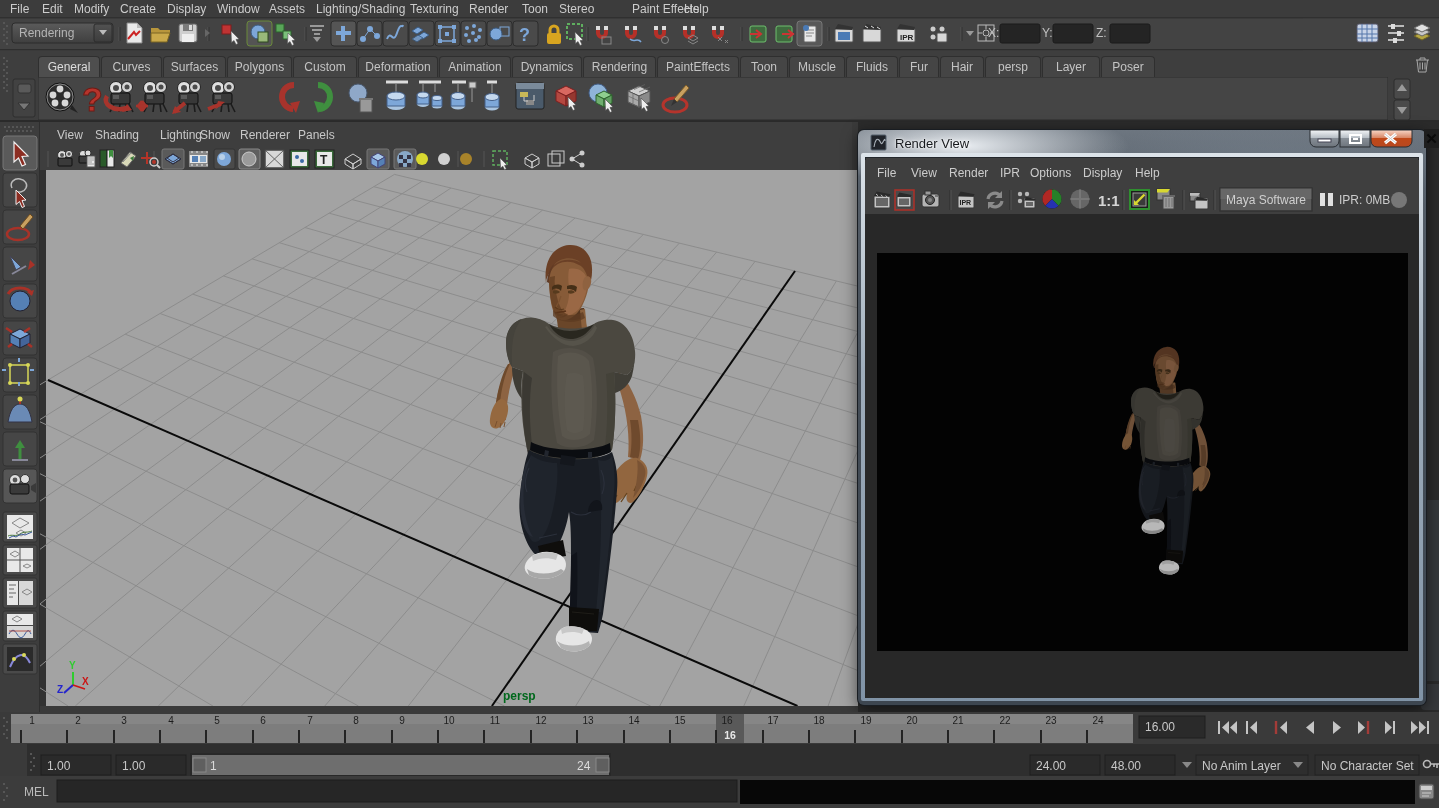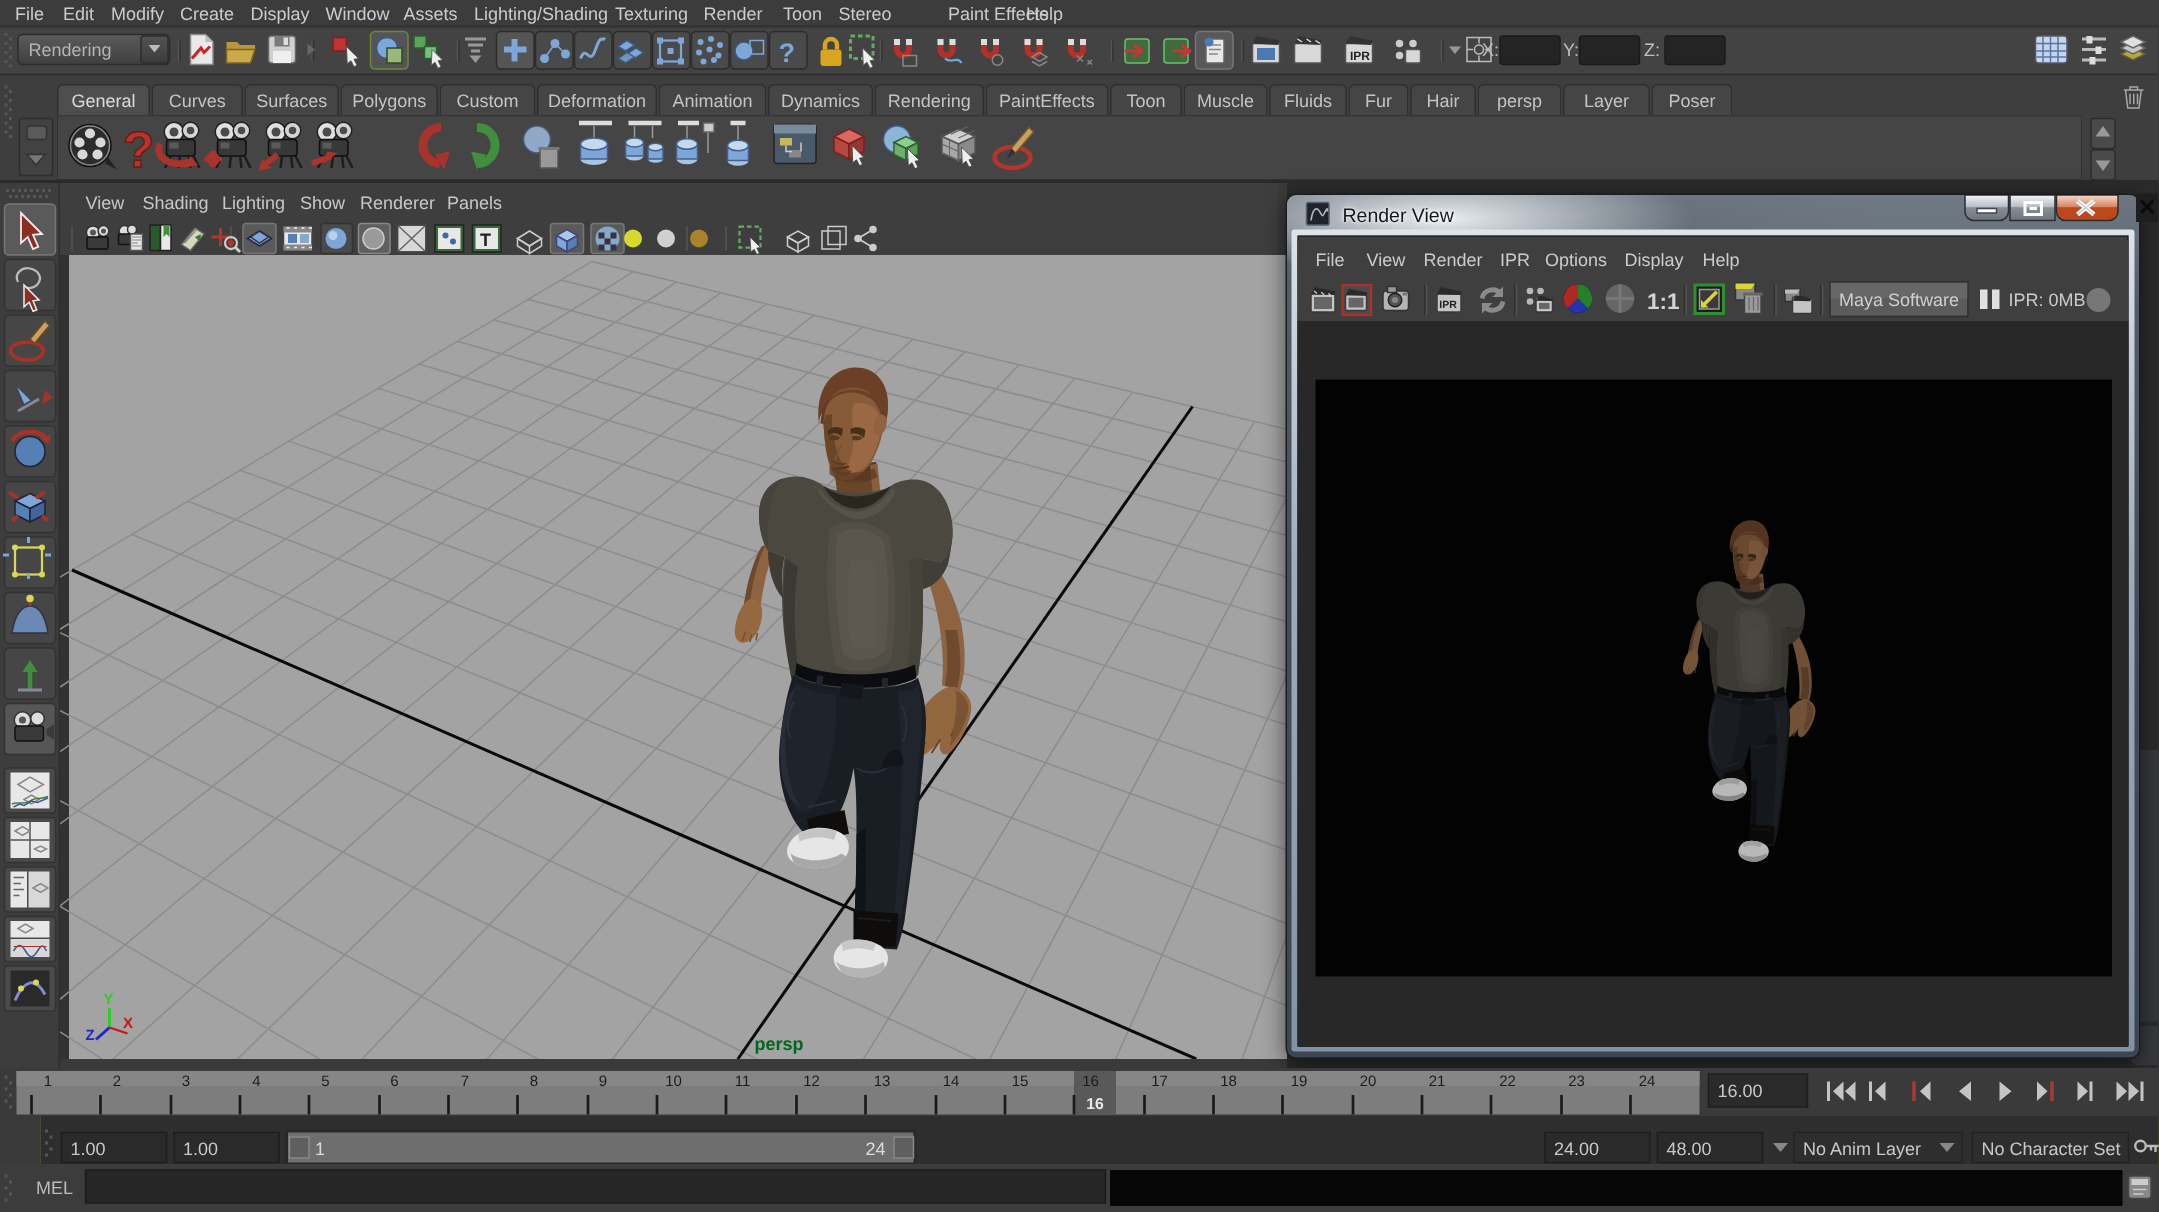--- a/index.html
+++ b/index.html
@@ -581,21 +581,21 @@
  <rect x="3" y="522" width="34" height="30" rx="2" fill="#4a4a4a" stroke="#333"></rect>
         <rect x="7" y="525" width="26" height="24" fill="#2a2a2a"></rect>
         <path d="M10 545c6-14 14-16 20-4" stroke="#8888d8" fill="none" stroke-width="2"></path>
         <circle cx="14" cy="537" r="2" fill="#d8d858"></circle>
         <circle cx="24" cy="533" r="2" fill="#d8d858"></circle>
 </svg>
 </div>
 <div id="panelmenu" class="abs">
 <span style="left:17px">View</span>
       <span style="left:55px">Shading</span>
-      <span style="left:108px">Lighting</span>
+      <span style="left:120px">Lighting</span>
 <span style="left:160px">Show</span>
       <span style="left:200px">Renderer</span>
       <span style="left:258px">Panels</span>
 </div>
 <div id="paneltools" class="abs">
 <svg width="812" height="22" viewBox="0 0 812 22">
  <g stroke="#555">
           <path d="M8 3v16"></path>
           <path d="M114 3v16"></path>
           <path d="M266 3v16"></path>

